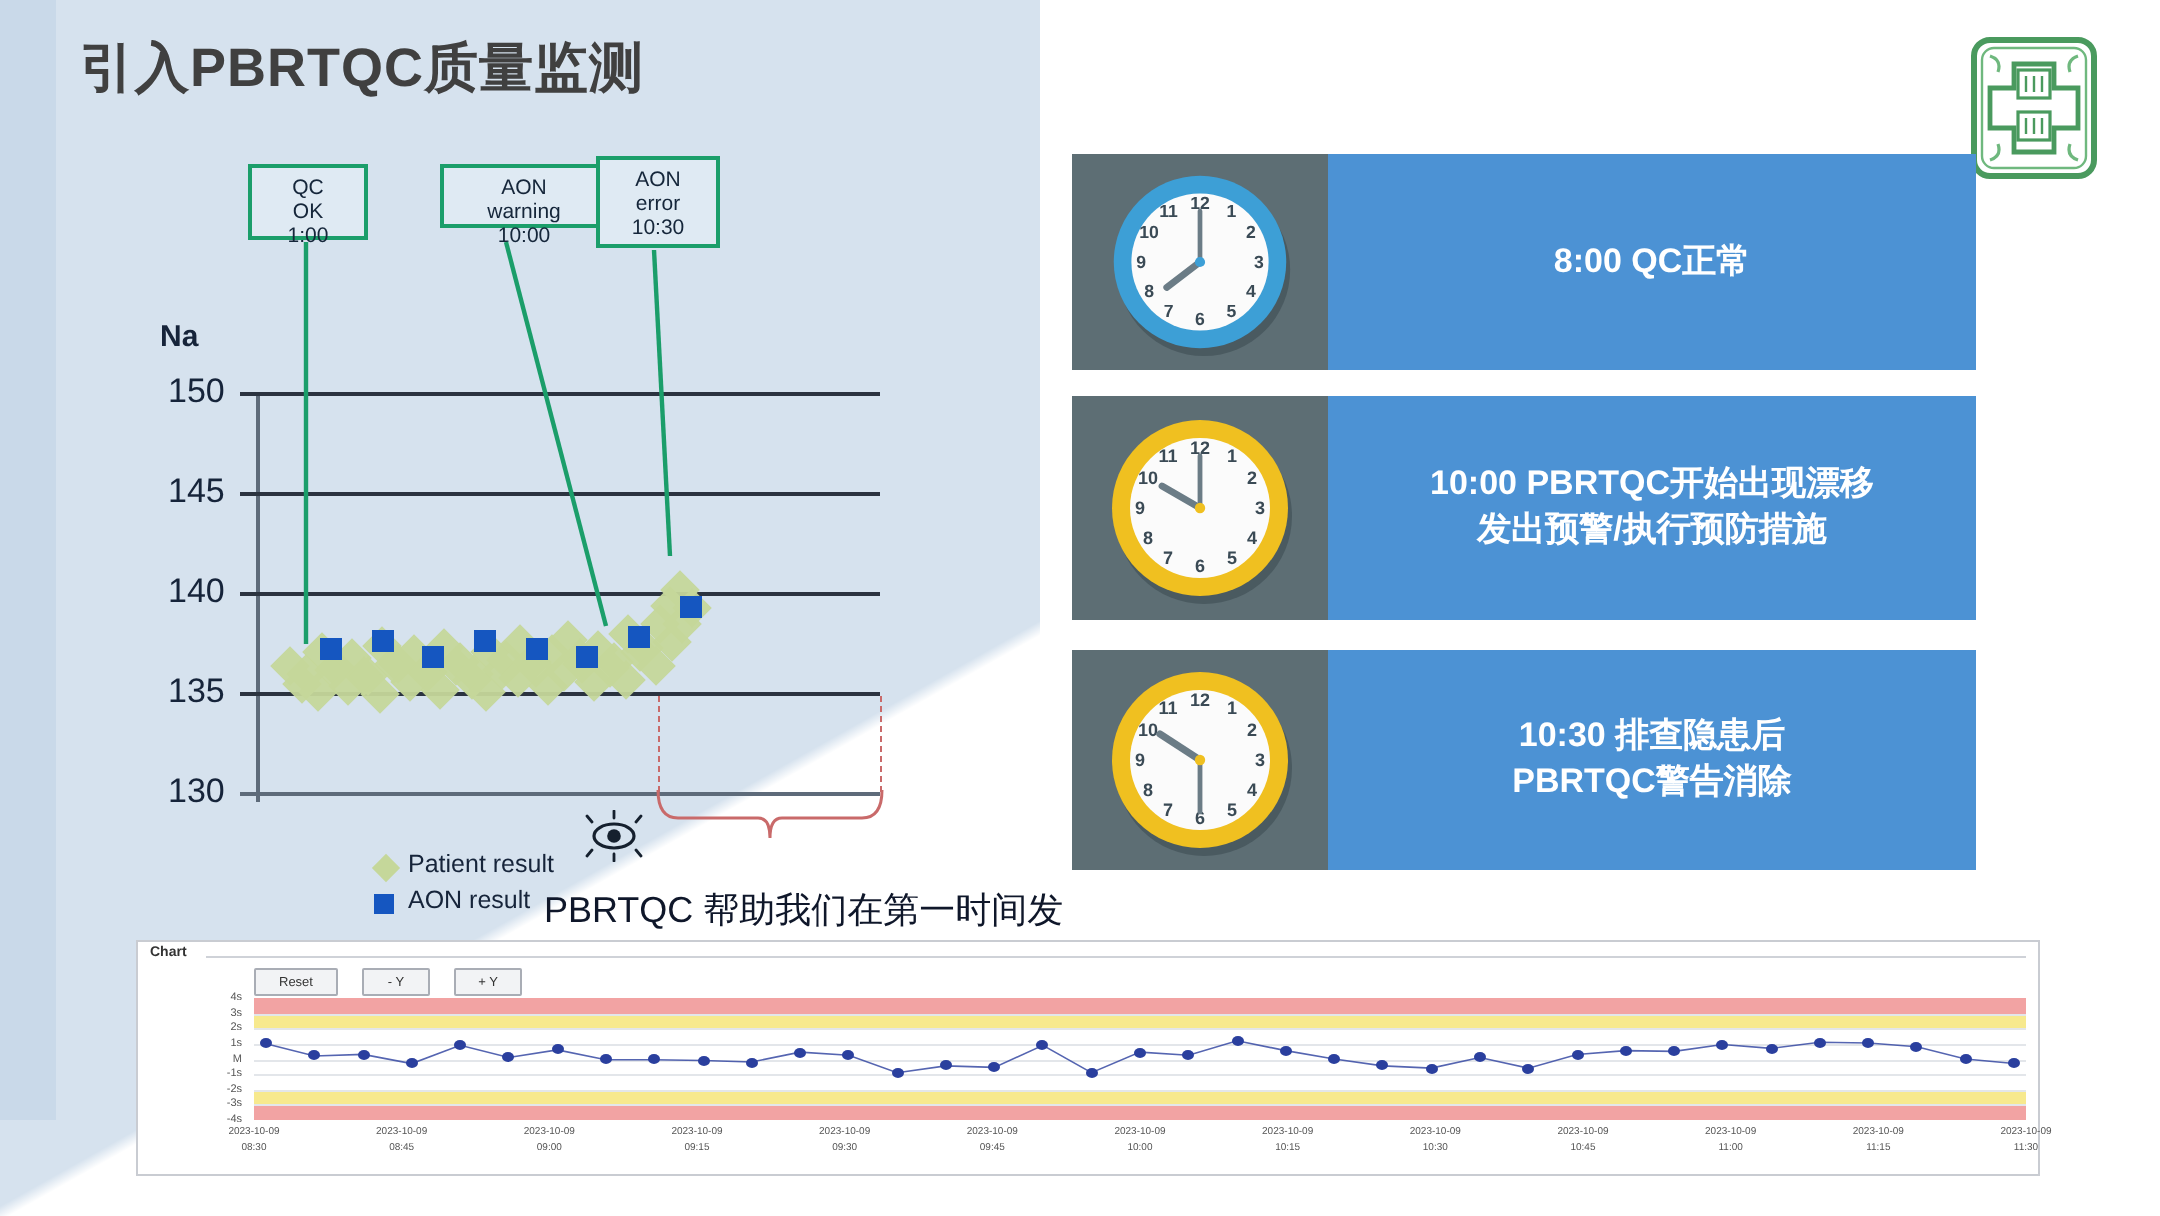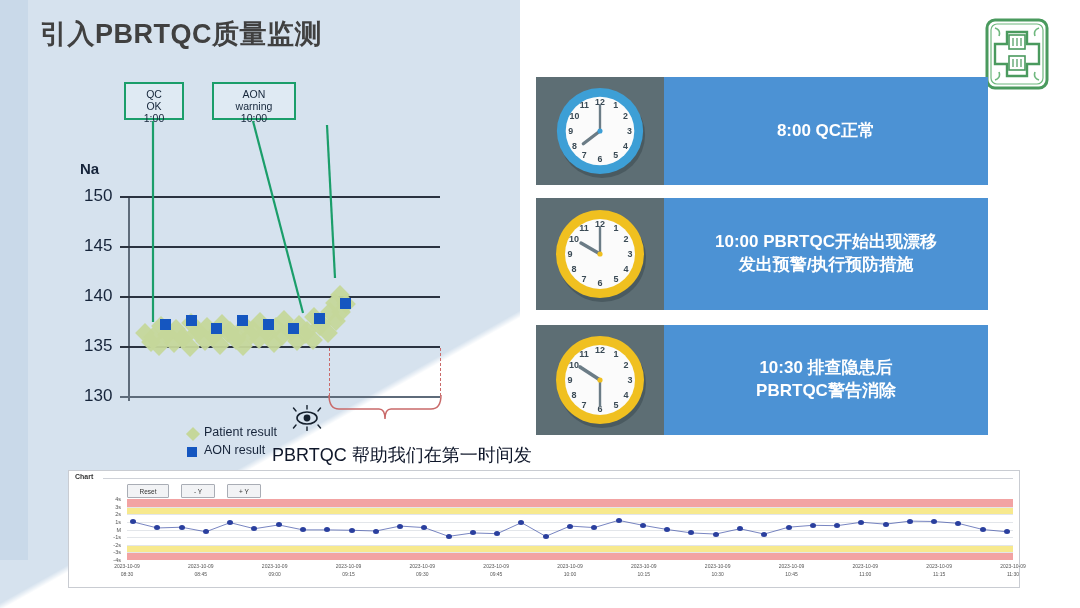--- a/index.html
+++ b/index.html
@@ -27,21 +27,21 @@
   
   .logo{position:absolute;left:985px;top:18px;width:64px;height:72px;}
 
   
   .callout{
     position:absolute;border:2px solid #1b9e6a;background:#dfeaf3;
     color:#15263a;text-align:center;line-height:1.15;
     font-size:10.5px;padding:4px 14px;box-sizing:border-box;
   }
   #cb0{left:124px;top:82px;width:60px;height:38px;}
-  #cb1{left:212px;top:82px;width:84px;height:38px;}
+  #cb1{left:220px;top:82px;width:84px;height:32px;}
   #cb2{left:298px;top:78px;width:62px;height:46px;}
 
   
   .mainchart{position:absolute;left:0;top:0;width:540px;height:470px;}
   .axisLabel{position:absolute;font-size:15px;font-weight:bold;color:#16243a;}
   .ytick{position:absolute;font-size:17px;color:#16243a;text-align:left;width:40px;}
   .gridline{position:absolute;height:2px;background:#2b3340;}
   .yaxis{position:absolute;width:2px;background:#5e6b7a;}
 
   .diamond{position:absolute;width:14px;height:14px;background:#c5d79a;
@@ -100,20 +100,25 @@
     </svg>
   </div>
 
   <div class="callout" id="cb0">
     <div>QC OK</div>
     <div>1:00</div>
   </div>
   <div class="callout" id="cb1">
     <div>AON warning</div>
     <div>10:00</div>
+  </div>
+  <div class="callout" id="cb2">
+    <div>AON</div>
+    <div>error</div>
+    <div>10:30</div>
   </div>
 
   <svg class="mainchart" style="z-index:3;pointer-events:none;">
     <line x1="153" y1="121" x2="153" y2="322" stroke="#1b9e6a" stroke-width="2.2"></line>
     <line x1="253" y1="121" x2="303" y2="313" stroke="#1b9e6a" stroke-width="2.2"></line>
     <line x1="327" y1="125" x2="335" y2="278" stroke="#1b9e6a" stroke-width="2.2"></line>
   </svg>
 
   <div class="mainchart">
     <div class="axisLabel" style="left:80px;top:160px;">Na</div>

